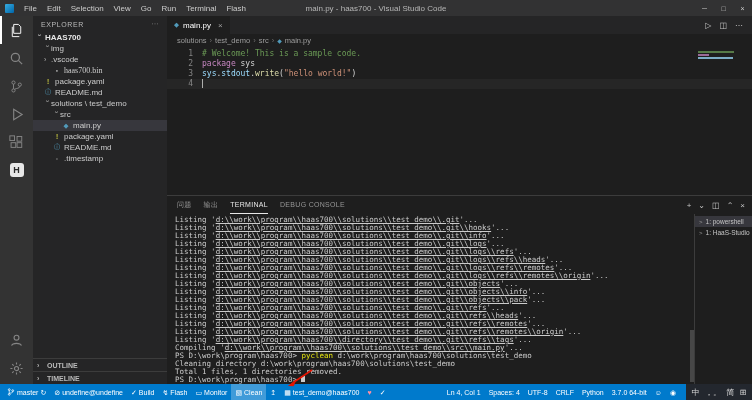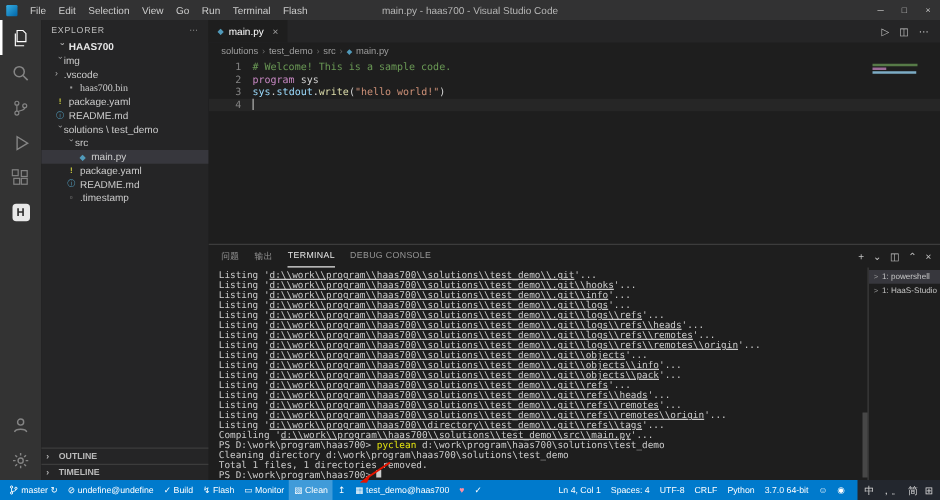--- a/index.html
+++ b/index.html
@@ -29,21 +29,21 @@
   #ab-bottom { margin-top:auto; padding-bottom:2px; }
   .ab-item { width:33px; height:28px; display:flex; align-items:center; justify-content:center; color:#858585; box-sizing:border-box; border-left:2px solid transparent; border-right:2px solid transparent; }
   .ab-item.active { color:#ffffff; border-left-color:#ffffff; }
   .ab-item svg { width:15px; height:15px; }
   .h-badge { width:14px; height:14px; background:#e8e8e8; color:#2b2b2b; border-radius:3px; font-size:9px; font-weight:bold; display:flex; align-items:center; justify-content:center; }
 
   
   #sidebar { width:134px; background:#252526; display:flex; flex-direction:column; flex-shrink:0; font-size:8px; overflow:hidden; }
   .sb-header { display:flex; align-items:center; padding:4px 8px 3px 8px; font-size:7px; letter-spacing:0.6px; color:#bbbbbb; }
   .sb-header .more { margin-left:auto; color:#999; }
-  .tree-root { display:flex; align-items:center; gap:2px; height:12px; font-weight:bold; color:#e7e7e7; padding-left:13px; }
+  .tree-root { display:flex; align-items:center; gap:2px; height:12px; font-weight:bold; color:#e7e7e7; padding-left:3px; }
   .row { height:11px; display:flex; align-items:center; white-space:nowrap; overflow:hidden; }
   .row.sel { background:#37373d; }
   .chev { display:inline-block; width:7px; font-size:7px; color:#b0b0b0; line-height:7px; }
   .chev.down { transform:rotate(90deg); }
   .ficon { width:8px; margin-right:3px; text-align:center; font-size:6.5px; flex-shrink:0; }
   .ic-bin { color:#9a9a9a; } .ic-yaml { color:#cbcb41; font-weight:bold; }
   .ic-md { color:#519aba; } .ic-py { color:#519aba; } .ic-file { color:#9a9a9a; }
   #sidebar-bottom { margin-top:auto; }
   .sb-section { height:12px; display:flex; align-items:center; gap:3px; font-size:7px; font-weight:bold; color:#bbbbbb; border-top:1px solid #3c3c3c; padding-left:4px; }
 
@@ -280,21 +280,21 @@
           <span class="bc-item">main.py</span>
         </div>
       <div id="code">
         <div id="code-lines">
             <div class="code-line">
               <span class="ln">1</span>
               <span class="code-text"><span class="tok-comment"># Welcome! This is a sample code.</span></span>
             </div>
             <div class="code-line">
               <span class="ln">2</span>
-              <span class="code-text"><span class="tok-keyword">program</span><span class="tok-plain"> sys</span></span>
+              <span class="code-text"><span class="tok-keyword">package</span><span class="tok-plain"> sys</span></span>
             </div>
             <div class="code-line">
               <span class="ln">3</span>
               <span class="code-text"><span class="tok-var">sys</span><span class="tok-plain">.</span><span class="tok-var">stdout</span><span class="tok-plain">.</span><span class="tok-func">write</span><span class="tok-plain">(</span><span class="tok-string">"hello world!"</span><span class="tok-plain">)</span></span>
             </div>
             <div class="code-line cur-line">
               <span class="ln">4</span>
               <span class="code-text"><span class="cursor"></span></span>
             </div>
           </div>

